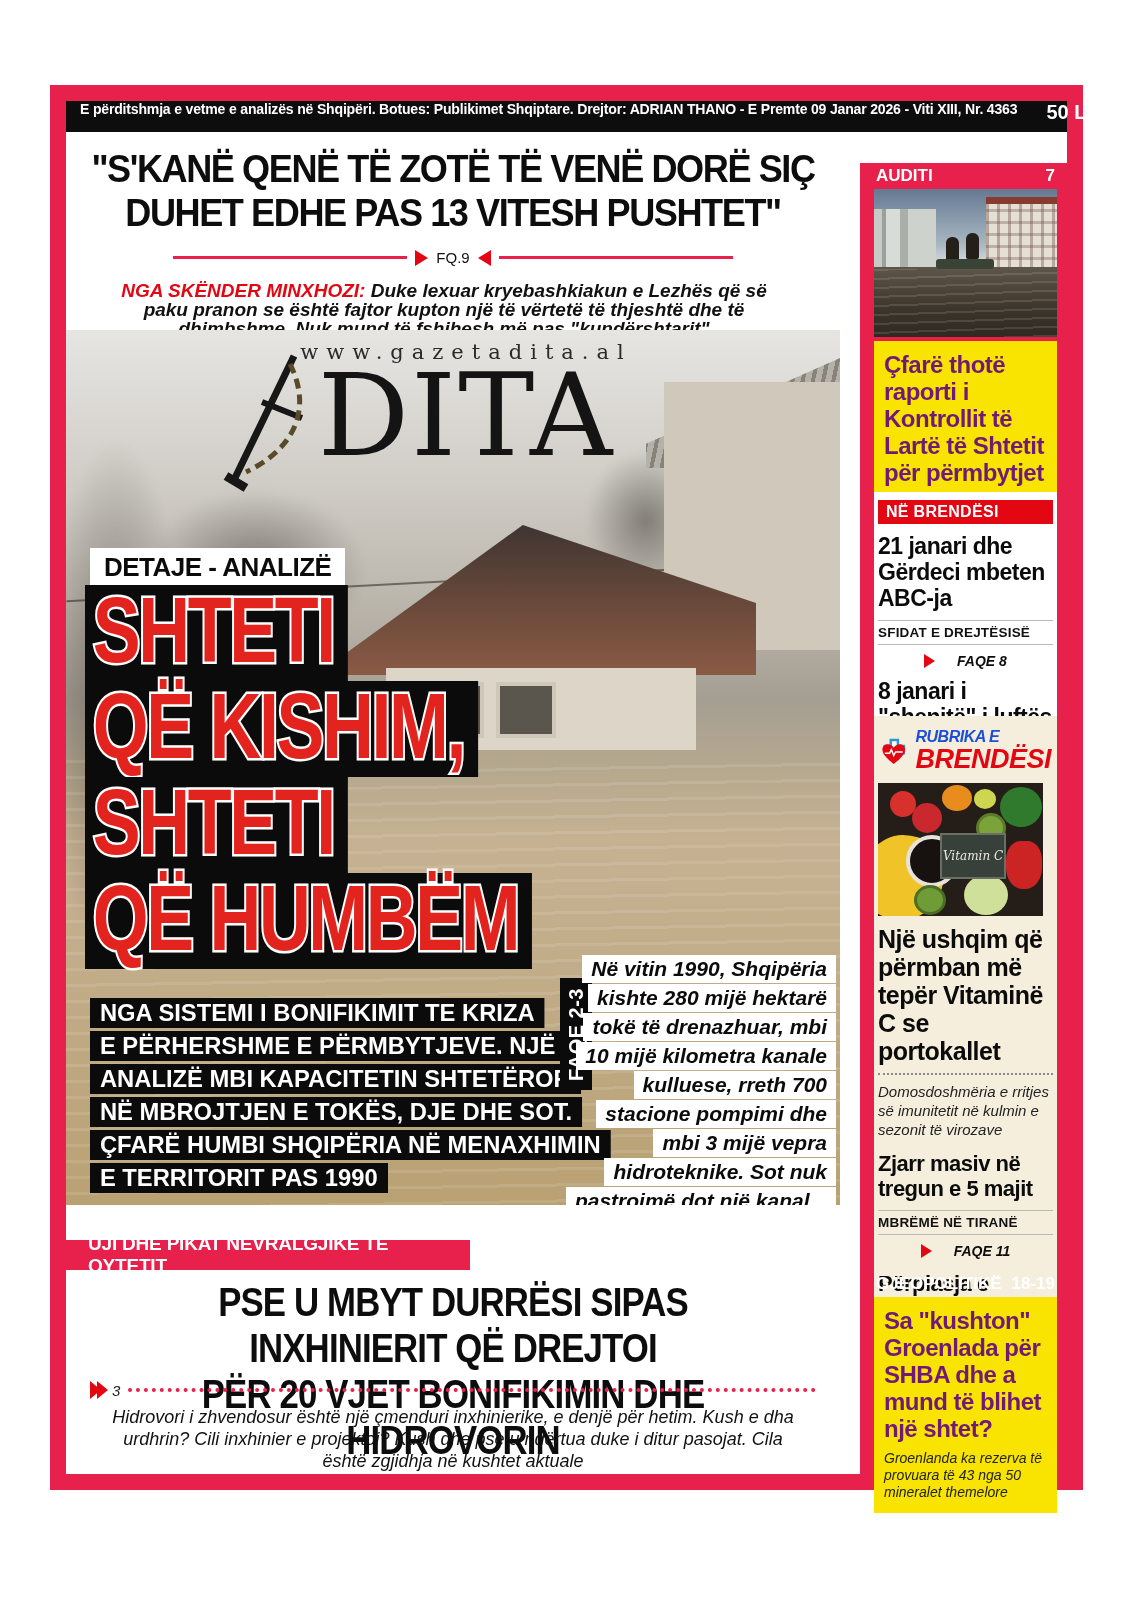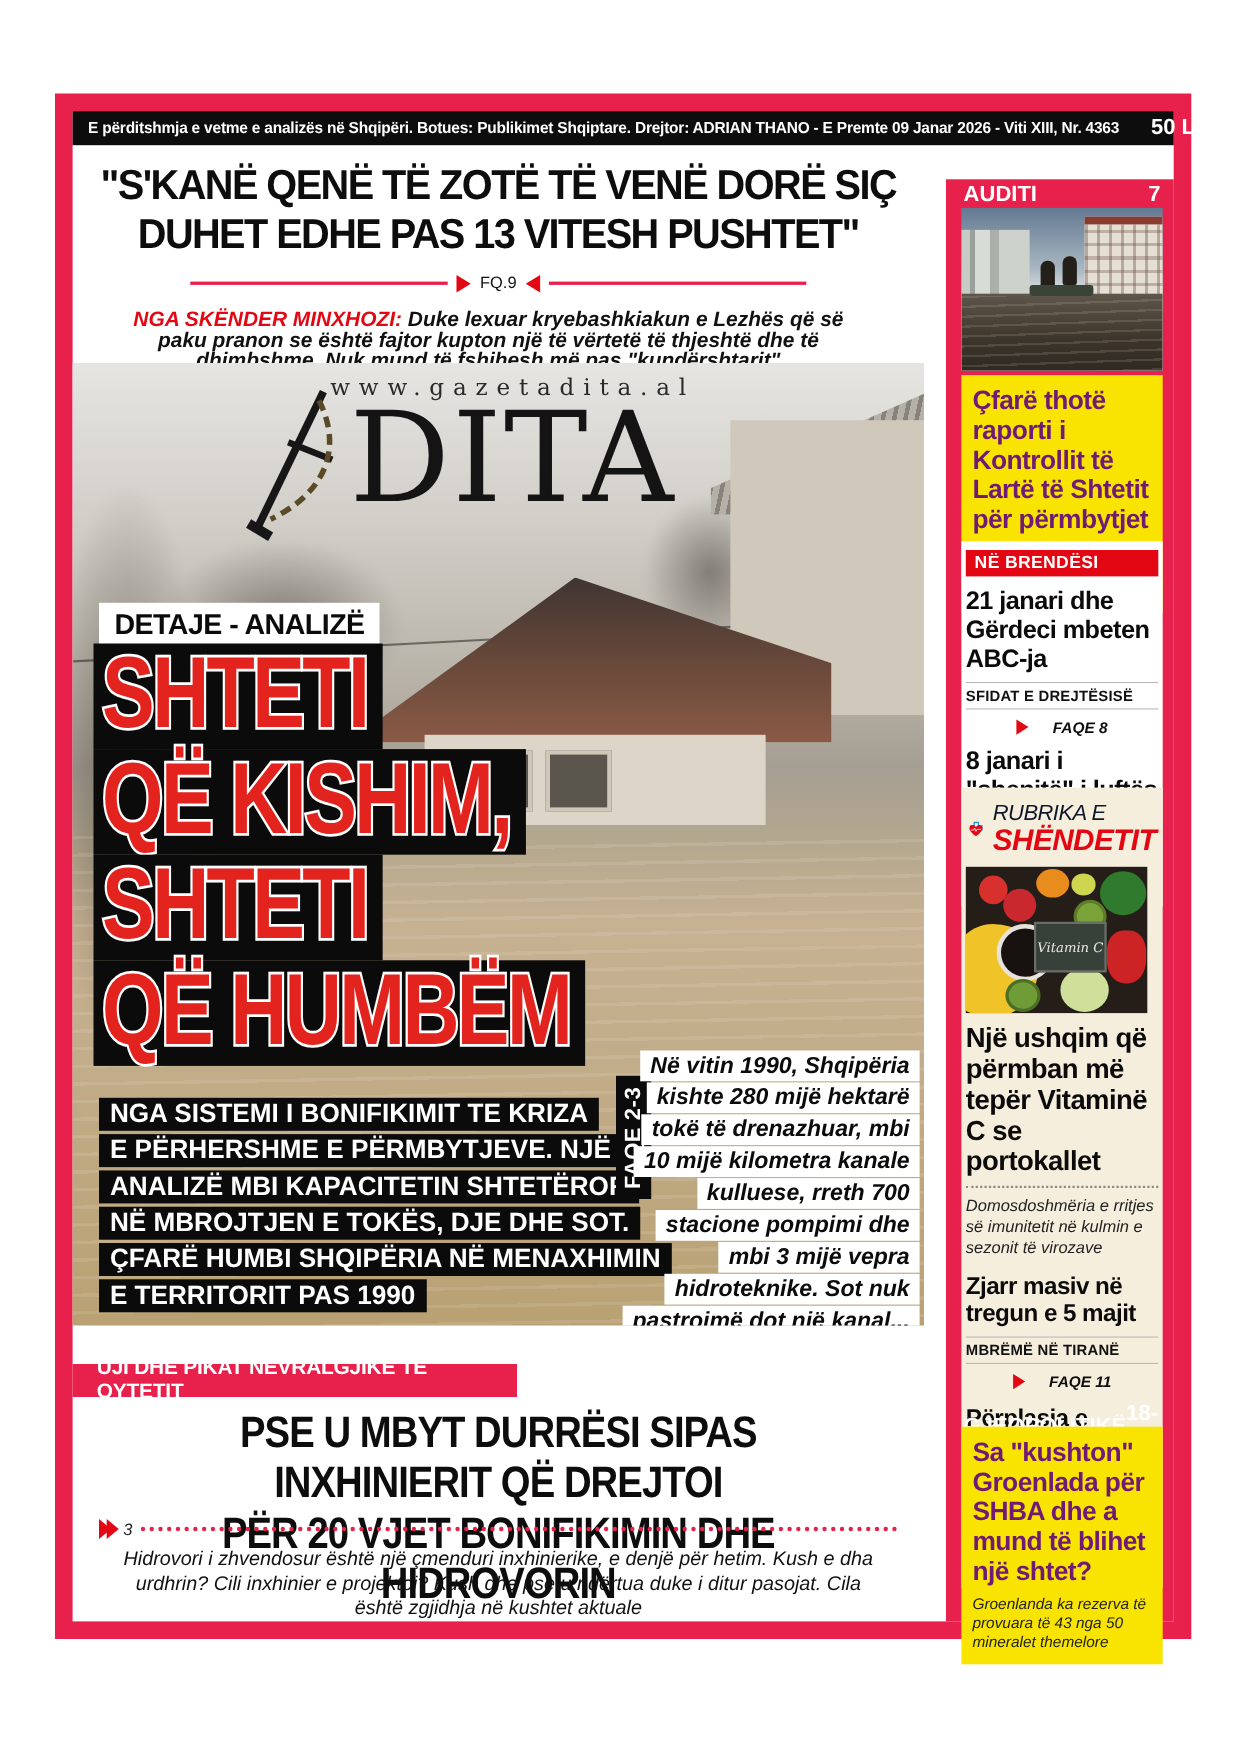--- a/index.html
+++ b/index.html
@@ -4,21 +4,21 @@
 <style>
   html,body{margin:0;padding:0;background:#fff;}
   .page{position:relative;width:1131px;height:1600px;background:#fff;overflow:hidden;
         font-family:"Liberation Sans",sans-serif;color:#0d0d0d;}
   .abs{position:absolute;}
   
   .frame{left:50px;top:85px;width:1033px;height:1405px;background:#e8204c;}
   .content{left:66px;top:101px;width:1001px;height:1373px;background:#fff;}
   
   .masthead{left:0;top:0;width:1001px;height:31px;background:#0d0d0d;color:#fff;
-            display:flex;align-items:center;justify-content:space-between;padding:0 14px;box-sizing:border-box;}
+            display:flex;align-items:flex-start;justify-content:space-between;padding:0 14px;box-sizing:border-box;}
   .masthead .pub{font-size:14.5px;font-weight:700;letter-spacing:-0.2px;transform:scaleX(.97);transform-origin:0 50%;white-space:nowrap;}
   .masthead .price{font-size:20px;font-weight:700;white-space:nowrap;}
   
   .lead-head{left:0;top:46px;width:774px;text-align:center;}
   .lead-head .l{display:block;font-size:38px;line-height:44px;font-weight:700;letter-spacing:-1.5px;
                 transform:scaleX(.95);transform-origin:50% 50%;}
   .fq-row{left:107px;top:148px;width:560px;display:flex;align-items:center;gap:8px;}
   .fq-row .bar{flex:1;height:3px;background:#e8204c;}
   .tri-r{width:0;height:0;border-left:13px solid #e30613;border-top:8px solid transparent;border-bottom:8px solid transparent;}
   .tri-l{width:0;height:0;border-right:13px solid #e30613;border-top:8px solid transparent;border-bottom:8px solid transparent;}
@@ -73,21 +73,21 @@
   .b-dotrow{left:24px;top:1280px;width:726px;display:flex;align-items:center;gap:8px;}
   .chev{display:flex;}
   .chev i{display:block;width:0;height:0;border-left:11px solid #e30613;border-top:9px solid transparent;border-bottom:9px solid transparent;margin-right:-4px;}
   .b-dotrow .n{font-style:italic;font-size:15px;color:#222;}
   .b-dotrow .dots{flex:1;border-top:4px dotted #e8204c;height:0;}
   .b-deck{left:37px;top:1305px;width:700px;text-align:center;font-style:italic;font-size:18px;line-height:22px;color:#111;}
   
   .sb-red{left:794px;top:62px;width:207px;height:1311px;background:#e8204c;}
   .sb{left:808px;width:183px;box-sizing:border-box;}
   .secbar{display:flex;justify-content:space-between;align-items:center;color:#fff;font-weight:700;
-      font-size:20px;padding:3px 2px;}
+      font-size:17px;padding:3px 2px;}
   .sb-photo1{top:88px;height:148px;overflow:hidden;background:linear-gradient(180deg,#647992 0%,#a9b8c2 38%,#d6dadd 50%);}
   .sb-photo1 .bld-l{position:absolute;left:0;top:20px;width:62px;height:62px;
       background:linear-gradient(90deg,#c6cbc6 0 8px,#9aa09b 8px 12px,#d8dcd6 12px 26px,#aab0a9 26px 34px,#cdd2cc 34px 100%);}
   .sb-photo1 .bld-r{position:absolute;left:112px;top:8px;width:71px;height:80px;background:#e5dfd4;
       border-top:7px solid #8a3b30;
       background-image:repeating-linear-gradient(90deg,rgba(96,66,56,.35) 0 3px,transparent 3px 11px),
                        repeating-linear-gradient(0deg,rgba(96,66,56,.30) 0 3px,transparent 3px 12px);}
   .sb-photo1 .water{position:absolute;left:0;top:78px;width:183px;height:70px;
       background:linear-gradient(180deg,#5e564a 0%,#3c352b 60%,#2e2922 100%);}
   .sb-photo1 .streak{position:absolute;left:0;top:80px;width:183px;height:68px;
@@ -100,21 +100,21 @@
   .panel{background:#fff;padding:8px 4px 10px;}
   .kbar{background:#e30613;color:#fff;font-weight:700;font-size:16px;padding:3px 8px;letter-spacing:.3px;}
   .sb-title{font-weight:700;font-size:23px;line-height:26px;letter-spacing:-0.5px;margin-top:9px;color:#0b0b0b;}
   .sb-kicker{margin-top:9px;font-weight:700;font-size:13.5px;letter-spacing:.2px;color:#111;
       border-top:1px solid #b9b9b9;border-bottom:1px solid #b9b9b9;padding:4px 0;}
   .faqe-row{display:flex;justify-content:center;align-items:center;gap:22px;margin-top:8px;}
   .faqe-row .t{width:0;height:0;border-left:11px solid #e30613;border-top:7px solid transparent;border-bottom:7px solid transparent;}
   .faqe-row .p{font-style:italic;font-weight:700;font-size:14px;color:#0d0d0d;}
   .cream{background:#f6eedd;}
   .health-hd{display:flex;align-items:center;gap:8px;padding:4px 2px 8px;}
-  .health-hd .tx .a{font-style:italic;font-weight:400;font-size:20px;letter-spacing:-0.5px;color:#0f172a;}
+  .health-hd .tx .a{font-style:italic;font-weight:700;font-size:16px;letter-spacing:-0.5px;color:#1d4ed8;}
   .health-hd .tx .b{font-style:italic;font-weight:700;font-size:27px;letter-spacing:-0.5px;color:#e30613;margin-top:-2px;}
   .veg{position:relative;width:165px;height:133px;background:#241d18;overflow:hidden;}
   .veg i{position:absolute;border-radius:50%;}
   .board{position:absolute;left:62px;top:50px;width:62px;height:42px;background:#38403a;border:2px solid #6a6f66;
       color:#e8e8e2;font-family:"DejaVu Serif","Liberation Serif",serif;font-style:italic;font-size:12px;
       display:flex;align-items:center;justify-content:center;}
   .dotsep{border-top:2px dotted #8a8a8a;margin:8px 0 7px;}
   .cr-deck{font-style:italic;font-size:15px;line-height:19px;color:#222;}
   .sb-title2{font-weight:700;font-size:22px;line-height:25px;letter-spacing:-0.5px;margin-top:12px;color:#0b0b0b;}
   
@@ -260,21 +260,21 @@
 
     <div class="abs sb panel cream" style="top:615px;">
       <div class="health-hd">
         <svg width="46" height="44" viewBox="0 0 46 44">
           <path d="M18 2 h12 v10 h10 v12 h-10 v10 h-12 v-10 h-10 v-12 h10 z" fill="#fff" stroke="#2a96d4" stroke-width="4"></path>
           <path d="M23 42 C10 32 4 25 4 18 c0-6 5-9 9-9 4 0 8 2 10 6 2-4 6-6 10-6 4 0 9 3 9 9 0 7-6 14-19 24z" fill="#e30613"></path>
           <path d="M8 24 h8 l3-6 4 10 3-6h12" stroke="#fff" stroke-width="2.4" fill="none"></path>
         </svg>
         <div class="tx">
           <div class="a">RUBRIKA E</div>
-          <div class="b">SHËNDETIT</div>
+          <div class="b">BRENDËSI</div>
         </div>
       </div>
       <div class="veg">
         <i style="left:-18px;top:52px;width:85px;height:85px;background:#f0c429;border-radius:50% 50% 50% 50%/60% 40% 60% 40%;"></i>
         <i style="left:12px;top:8px;width:26px;height:26px;background:#d8302c;"></i>
         <i style="left:34px;top:20px;width:30px;height:30px;background:#c9282f;"></i>
         <i style="left:64px;top:2px;width:30px;height:26px;background:#e98c1e;"></i>
         <i style="left:96px;top:6px;width:22px;height:20px;background:#cdd64e;"></i>
         <i style="left:122px;top:4px;width:42px;height:40px;background:#2f7a2d;"></i>
         <i style="left:98px;top:30px;width:24px;height:24px;background:#7aa33a;border:3px solid #5d7c2a;"></i>

